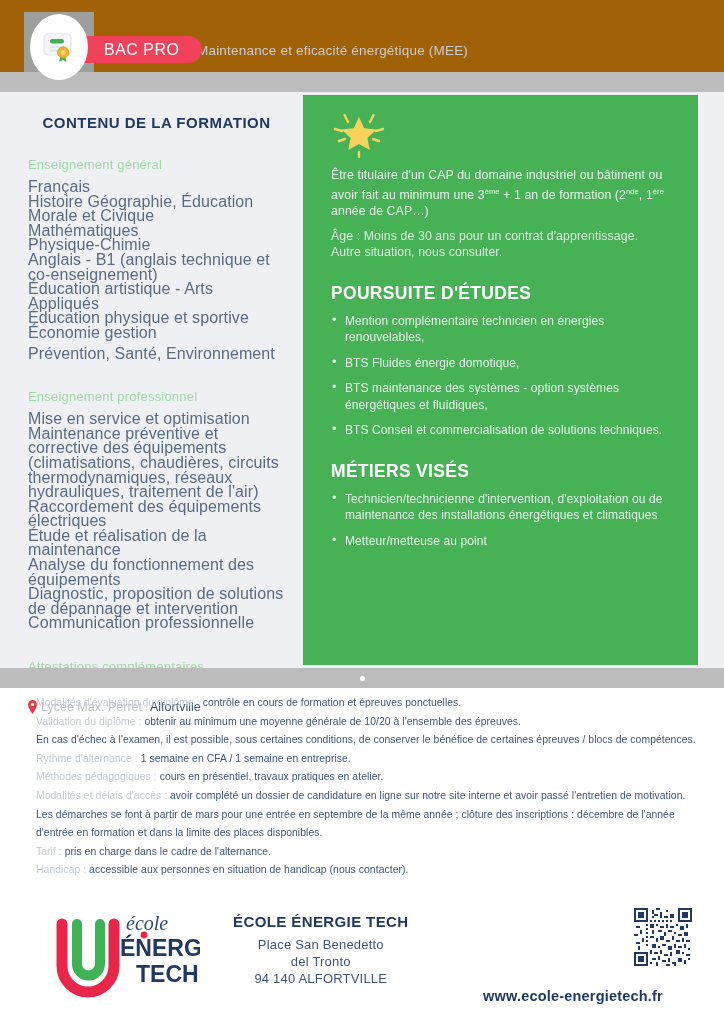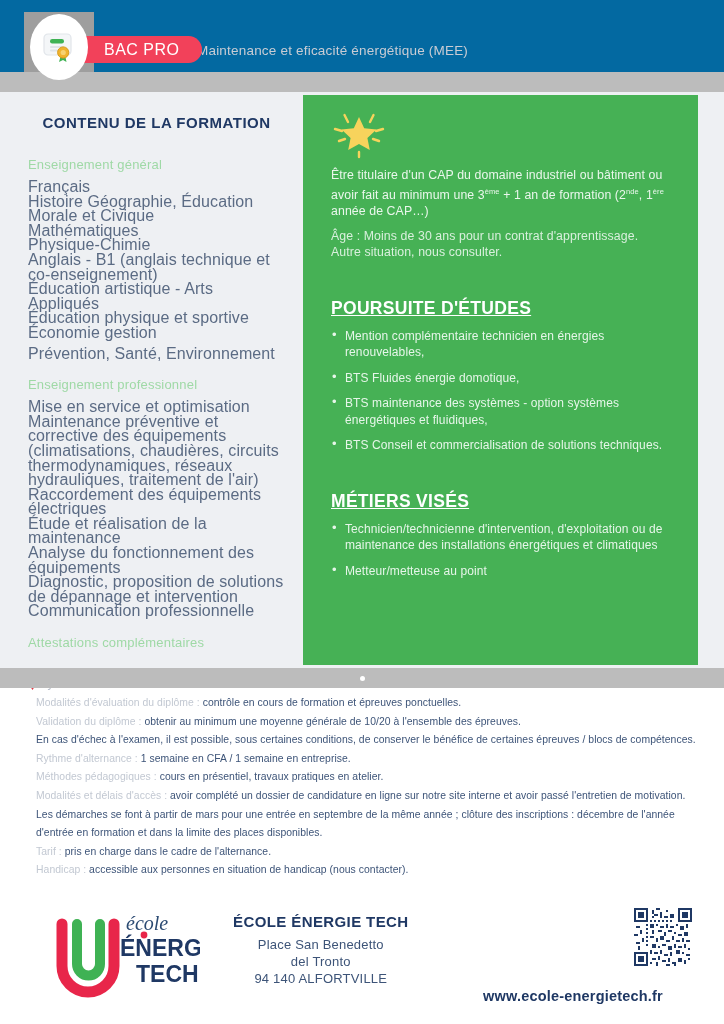--- a/index.html
+++ b/index.html
@@ -17,21 +17,21 @@
     width: 724px;
     height: 1024px;
     background: #ffffff;
   }
 
   
   .header {
     position: absolute;
     left: 0; top: 0;
     width: 724px; height: 72px;
-    background: #0369a1;
+    background: #a16207;
   }
   .badge-backplate {
     position: absolute;
     left: 24px; top: 12px;
     width: 70px; height: 70px;
     background: #9e9e9e;
   }
   .badge-circle {
     position: absolute;
     left: 30px; top: 14px;
@@ -92,21 +92,21 @@
     letter-spacing: 0.5px;
     margin-bottom: 26px;
     text-align: center;
   }
   .sub-head {
     font-size: 13px;
     color: #9fd9a6;
     margin-bottom: 8px;
     letter-spacing: 0.2px;
   }
-  .sub-head.second { margin-top: 16px; }
+  .sub-head.second { margin-top: 28px; }
   .course-list { list-style: none; }
   .course-list li {
     font-size: 16px;
     color: #5b6b84;
     line-height: 14.6px;
     letter-spacing: 0.1px;
   }
   .location-row {
     display: flex;
     align-items: center;
@@ -127,21 +127,21 @@
     color: #ffffff;
   }
   .star-wrap { width: 56px; height: 50px; margin-bottom: 8px; }
   .g-title {
     font-size: 17.5px;
     font-weight: bold;
     letter-spacing: 0.3px;
     margin-bottom: 9px;
     color: #ffffff;
   }
-  .g-title.spaced { margin-top: 37px; text-decoration: underline; }
+  .g-title.spaced { margin-top: 22px; }
   .g-para {
     font-size: 12.3px;
     line-height: 16.5px;
     color: #eaf7ec;
     letter-spacing: 0.1px;
     margin-bottom: 8px;
   }
   .g-para.dim { color: #d9f0dd; }
   .g-para sup { font-size: 7.5px; vertical-align: super; }
   .g-list { list-style: none; }

